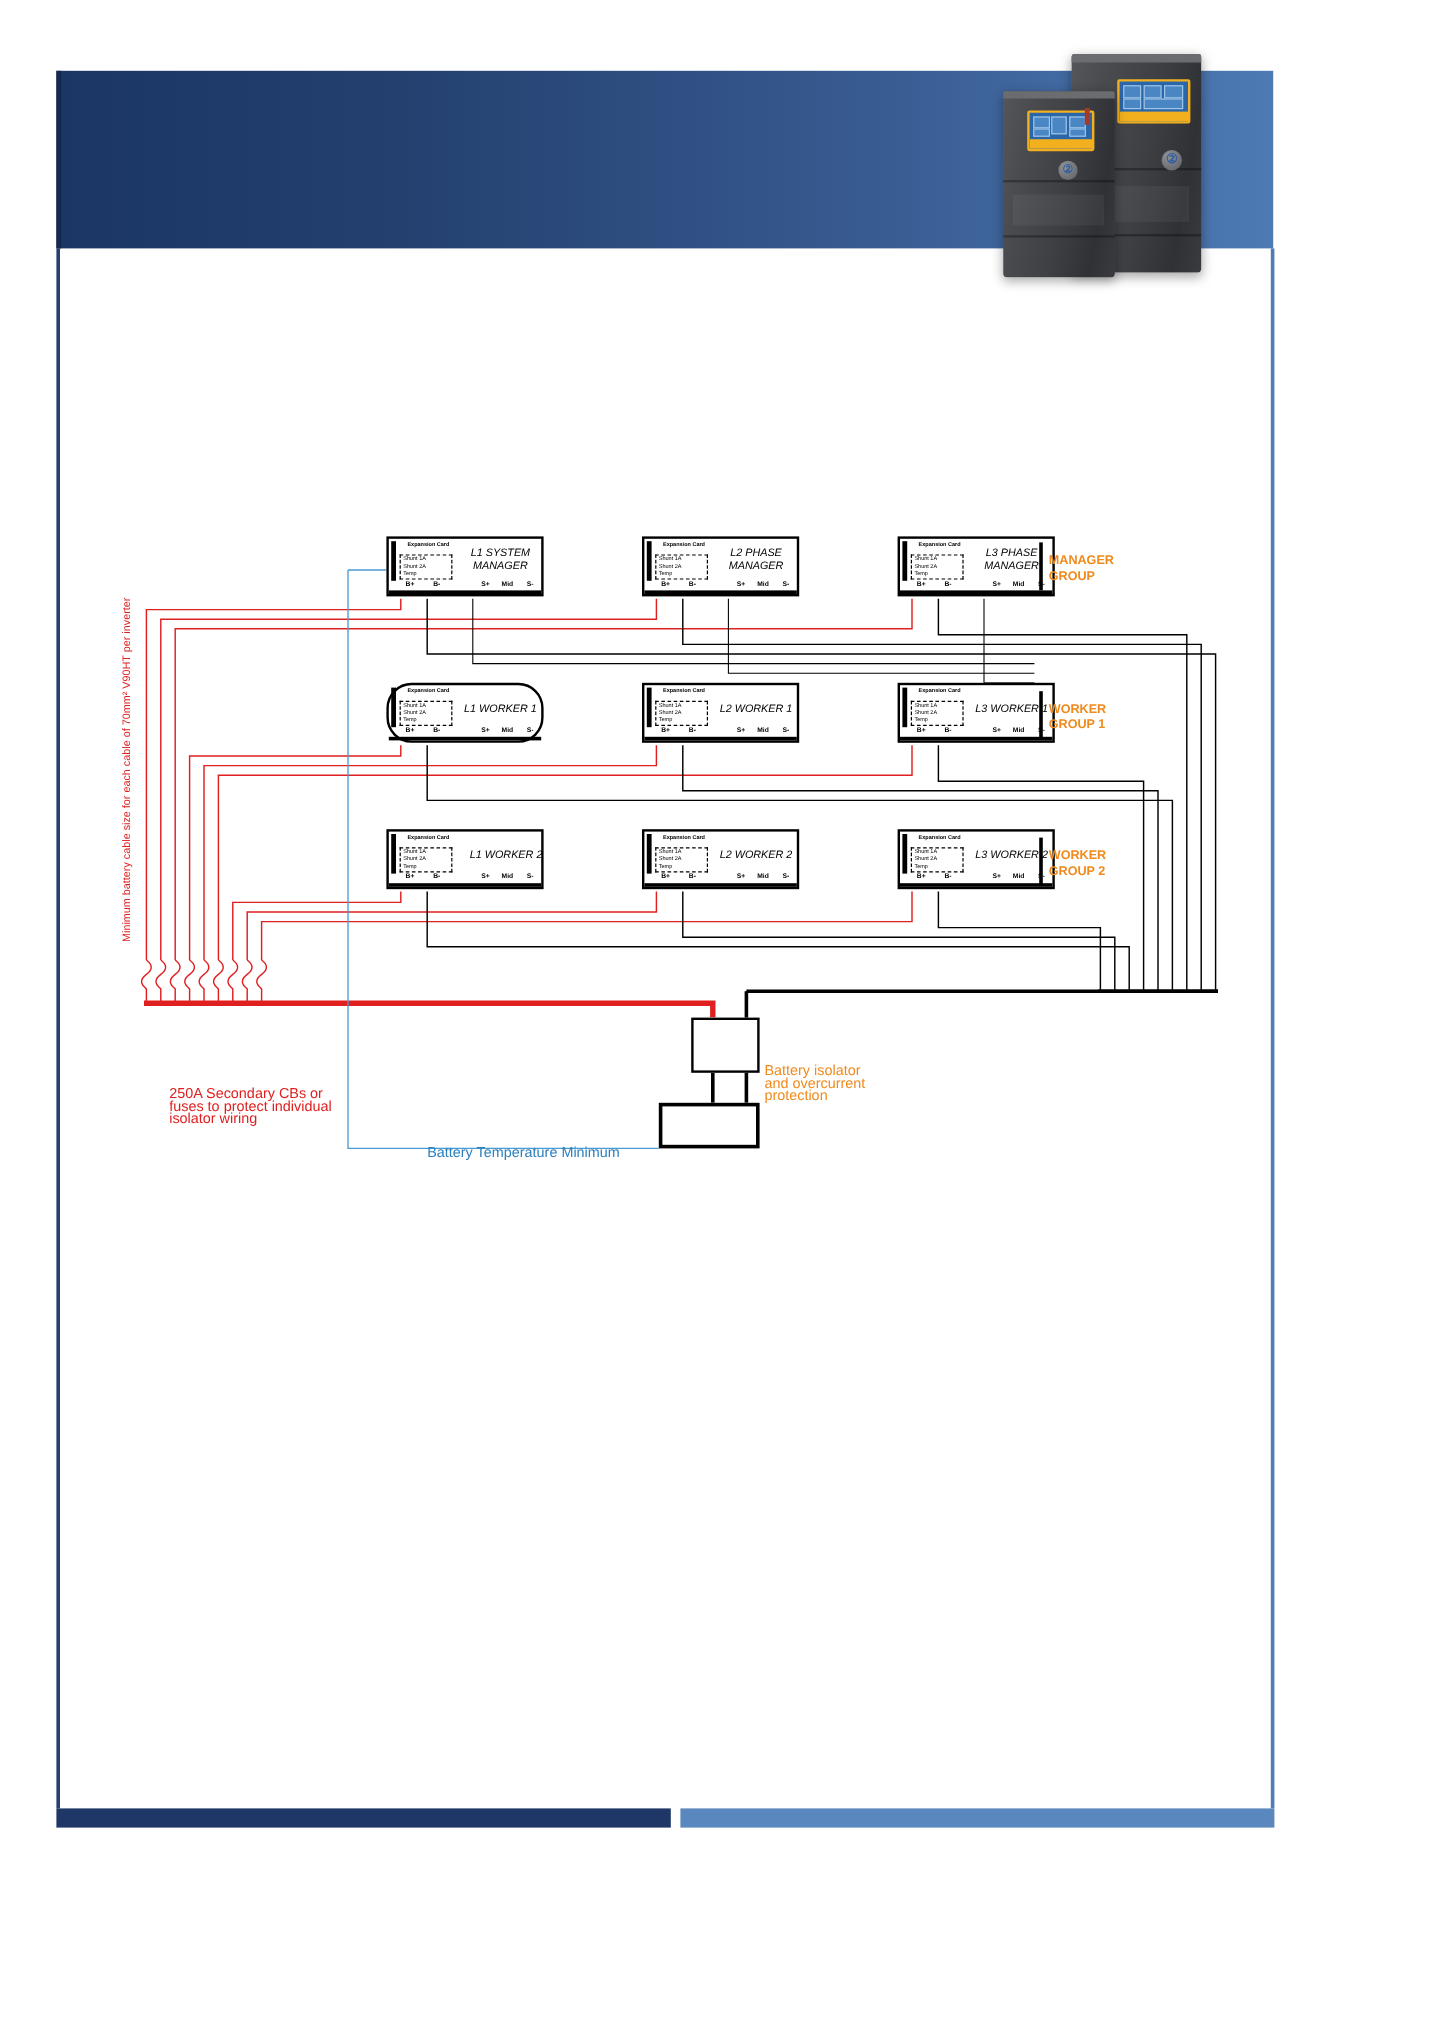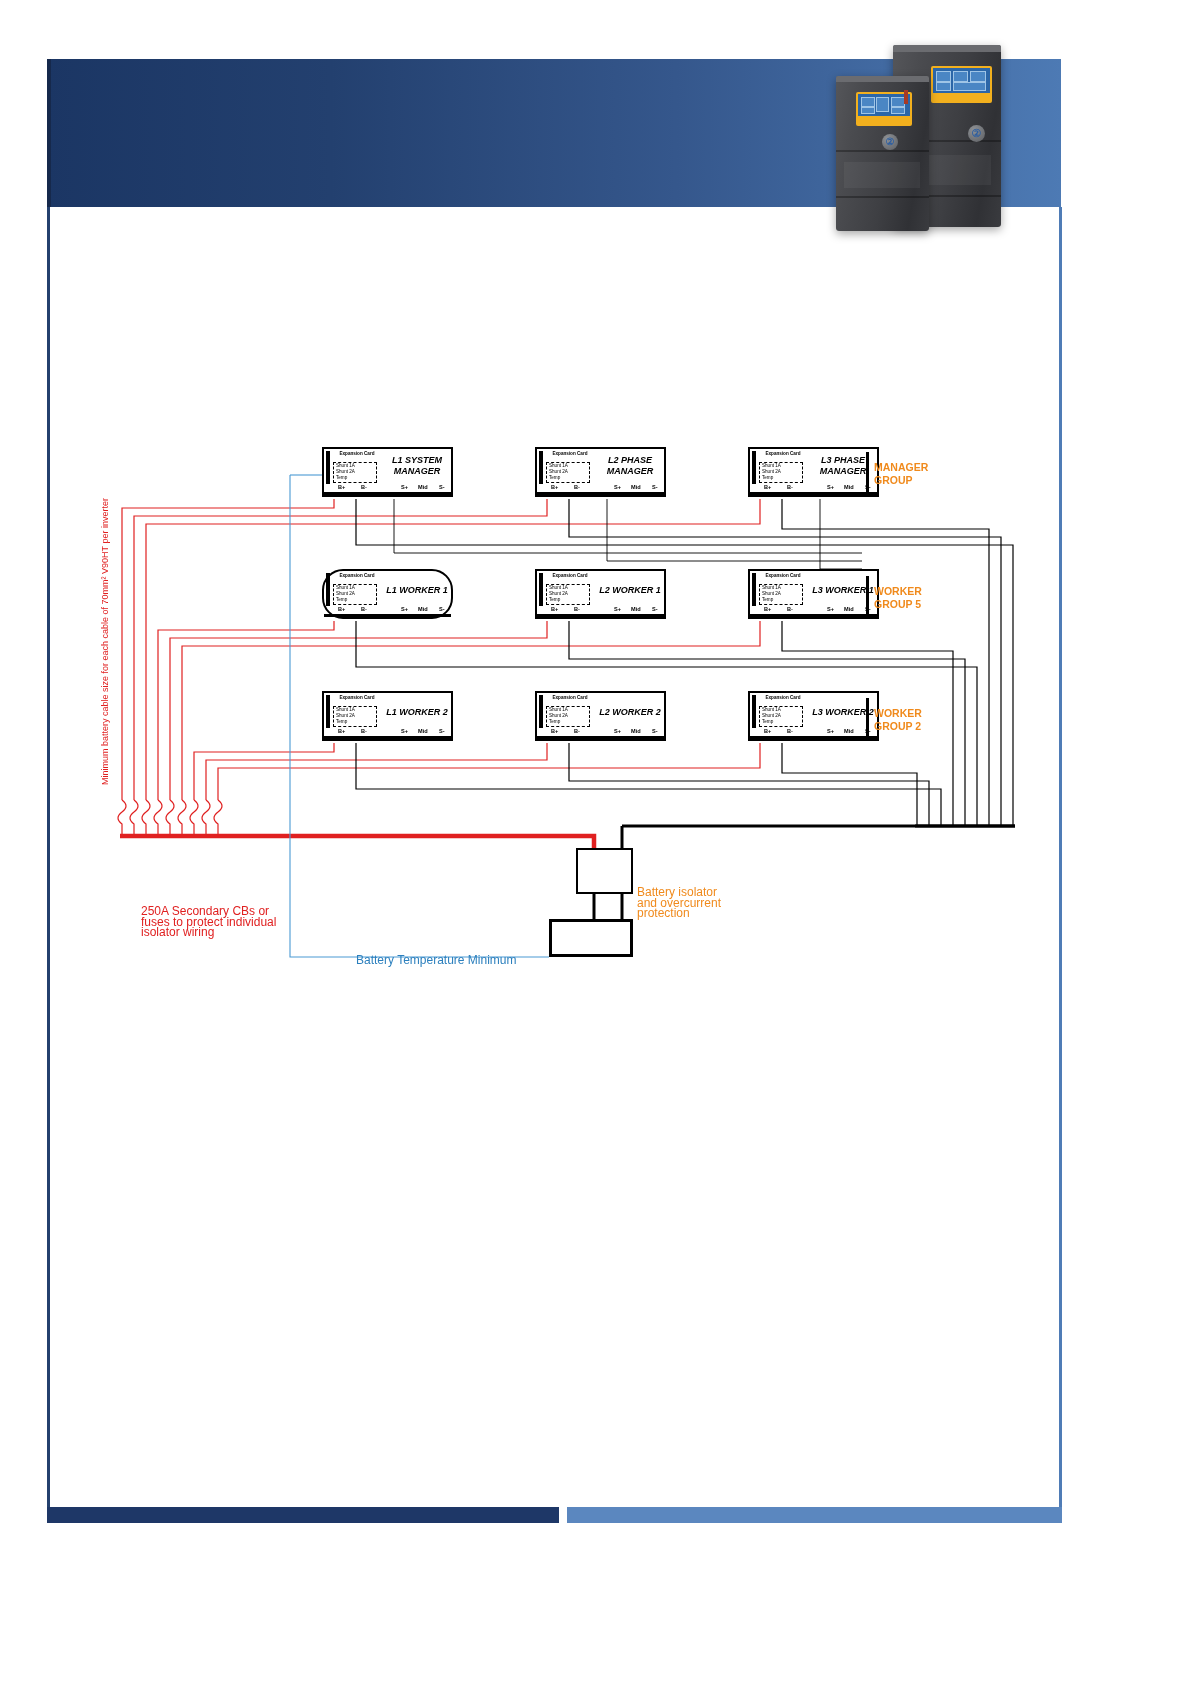--- a/index.html
+++ b/index.html
@@ -86,21 +86,21 @@
     border:1px dashed #000;box-sizing:border-box;
   }
   .unit .exp-row{
     position:absolute;left:2px;font-size:4.6px;line-height:6px;color:#000;white-space:nowrap;
   }
   .unit .exp-row.r1{top:0px;}
   .unit .exp-row.r2{top:6px;}
   .unit .exp-row.r3{top:12px;}
   .unit .uname{
     position:absolute;left:58px;top:6px;width:70px;
-    font-size:9px;font-weight:bold;font-style:italic;line-height:11px;
+    font-size:9px;font-weight:normal;font-style:italic;line-height:11px;
     text-align:center;color:#000;
   }
   .unit .termrow{
     position:absolute;left:0;bottom:3px;width:100%;height:8px;
   }
   .unit .term{
     position:absolute;font-size:5.6px;font-weight:bold;color:#000;
   }
   .unit .t-bp{left:14px;}
   .unit .t-bm{left:37px;}
@@ -390,32 +390,32 @@
         <span class="term t-sp">S+</span>
         <span class="term t-mid">Mid</span>
         <span class="term t-sm">S-</span>
       </div>
       <div class="botline"></div>
     </div>
 
     <div class="grp-bar" style="left:866px;top:576px;height:40px;"></div>
     <div class="grp-label" style="left:874px;top:585px;">
       <div>WORKER</div>
-      <div>GROUP 5</div>
+      <div>GROUP 1</div>
     </div>
 
     <div class="unit" style="left:322px;top:691px;">
       <div class="leftbar"></div>
       <div class="exp-title">Expansion Card</div>
       <div class="exp-box">
         <div class="exp-row r1">Shunt 1A</div>
         <div class="exp-row r2">Shunt 2A</div>
         <div class="exp-row r3">Temp</div>
       </div>
-      <div class="uname" style="top:14px;">
+      <div class="uname" style="top:14px;text-align:right;">
         <div>L1 WORKER 2</div>
       </div>
       <div class="termrow">
         <span class="term t-bp">B+</span>
         <span class="term t-bm">B-</span>
         <span class="term t-sp">S+</span>
         <span class="term t-mid">Mid</span>
         <span class="term t-sm">S-</span>
       </div>
       <div class="botline"></div>

